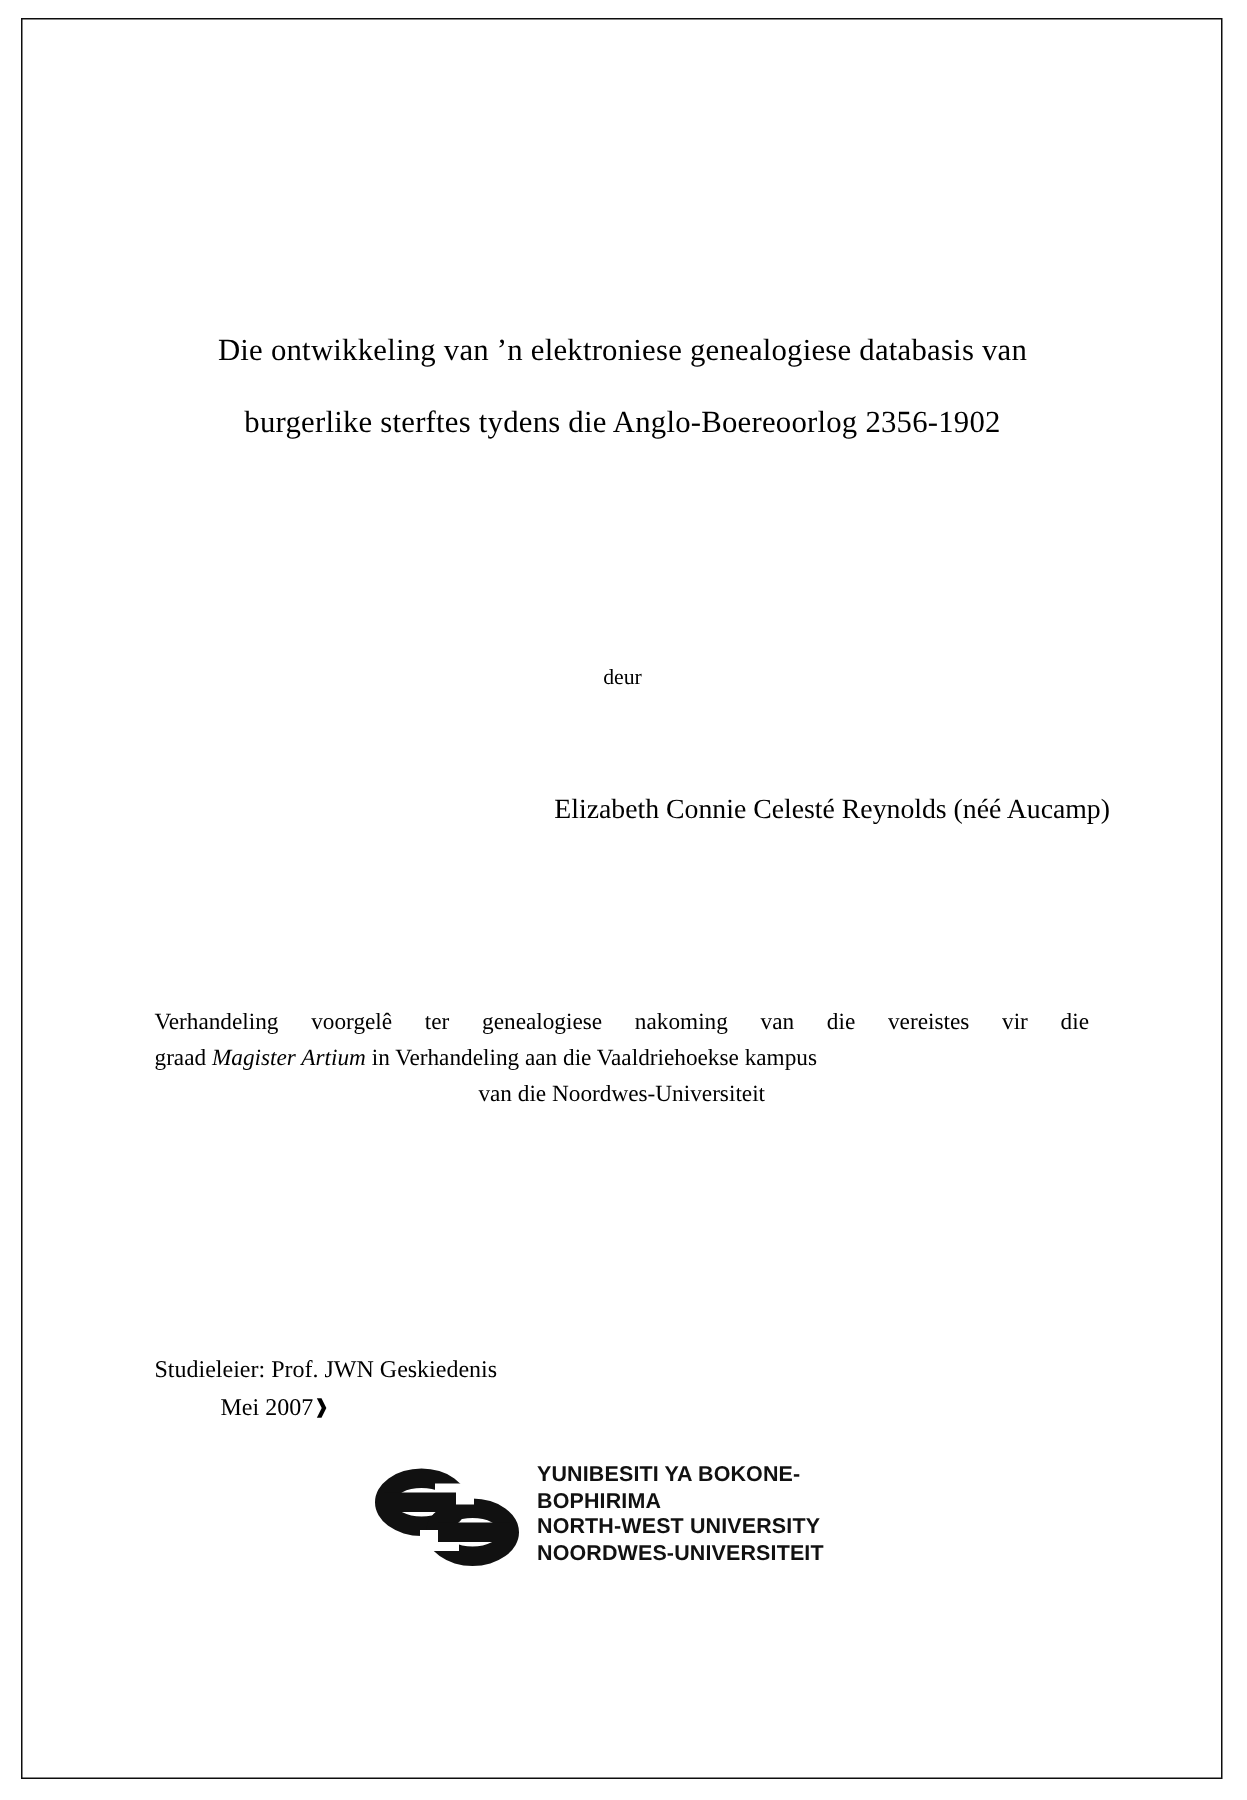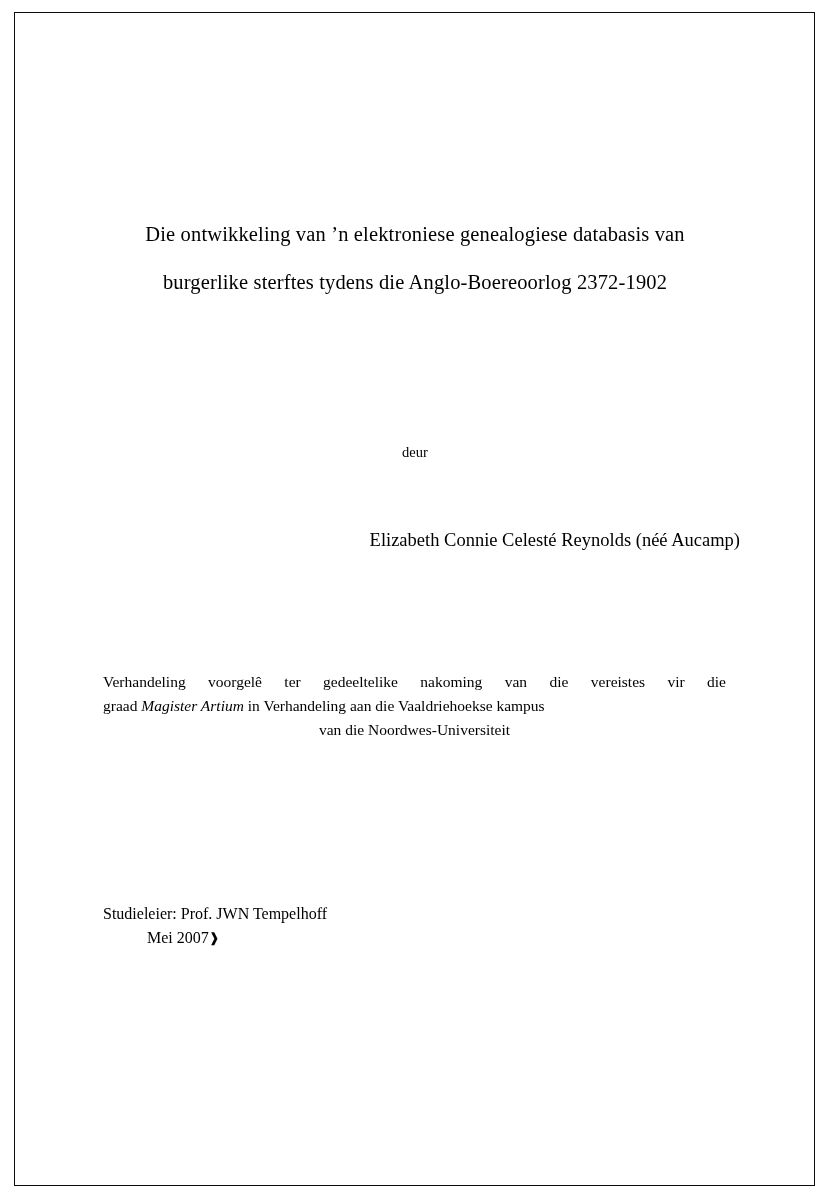--- a/index.html
+++ b/index.html
@@ -194,31 +194,46 @@
 <body>
 
 <div class="page">
 
   <div class="scan-frame"></div>
 
   <div class="content">
 
     <div class="title-block">
       <div class="title-line">Die ontwikkeling van ’n elektroniese genealogiese databasis van</div>
-      <div class="title-line">burgerlike sterftes tydens die Anglo-Boereoorlog 2372-1902</div>
+      <div class="title-line">burgerlike sterftes tydens die Anglo-Boereoorlog 2356-1902</div>
     </div>
 
     <div class="byline">deur</div>
 
     <div class="author">Elizabeth Connie Celesté Reynolds (néé Aucamp)</div>
 
     <div class="statement">
-      <div class="line1">Verhandeling voorgelê ter gedeeltelike nakoming van die vereistes vir die</div>
+      <div class="line1">Verhandeling voorgelê ter genealogiese nakoming van die vereistes vir die</div>
       <div class="line2"><span>graad </span><i>Magister Artium</i><span> in Verhandeling aan die Vaaldriehoekse kampus</span></div>
       <div class="line3">van die Noordwes-Universiteit</div>
     </div>
 
-    <div class="supervisor">Studieleier: Prof. JWN Tempelhoff</div>
+    <div class="supervisor">Studieleier: Prof. JWN Geskiedenis</div>
     <div class="date"><span>Mei 2007</span><span class="stray">❱</span></div>
 
+    <div class="logo">
+      <div class="logo-mark">
+        <div class="ring ring-a"></div>
+        <div class="ring ring-b"></div>
+        <div class="notch-a"></div>
+        <div class="notch-b"></div>
+        <div class="bar-a"></div>
+        <div class="bar-b"></div>
+      </div>
+      <div class="logo-text">
+        <div>YUNIBESITI YA BOKONE-BOPHIRIMA</div>
+        <div>NORTH-WEST UNIVERSITY</div>
+        <div>NOORDWES-UNIVERSITEIT</div>
+      </div>
+    </div>
 
   </div>
 </div>
 
 </body></html>

